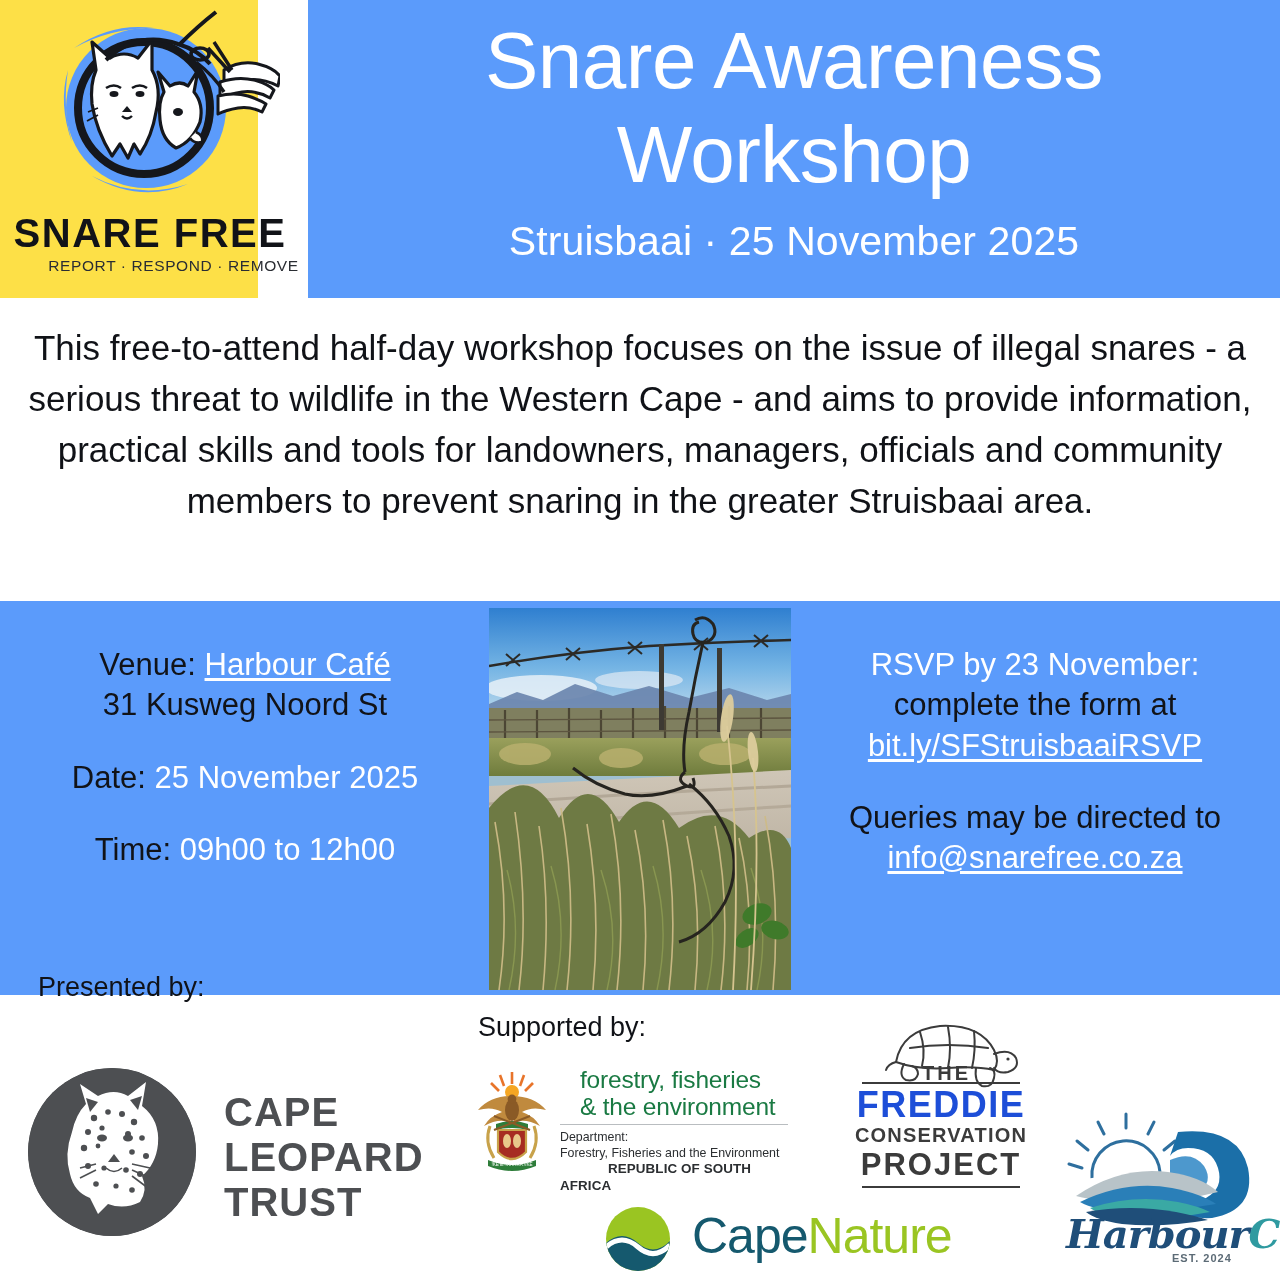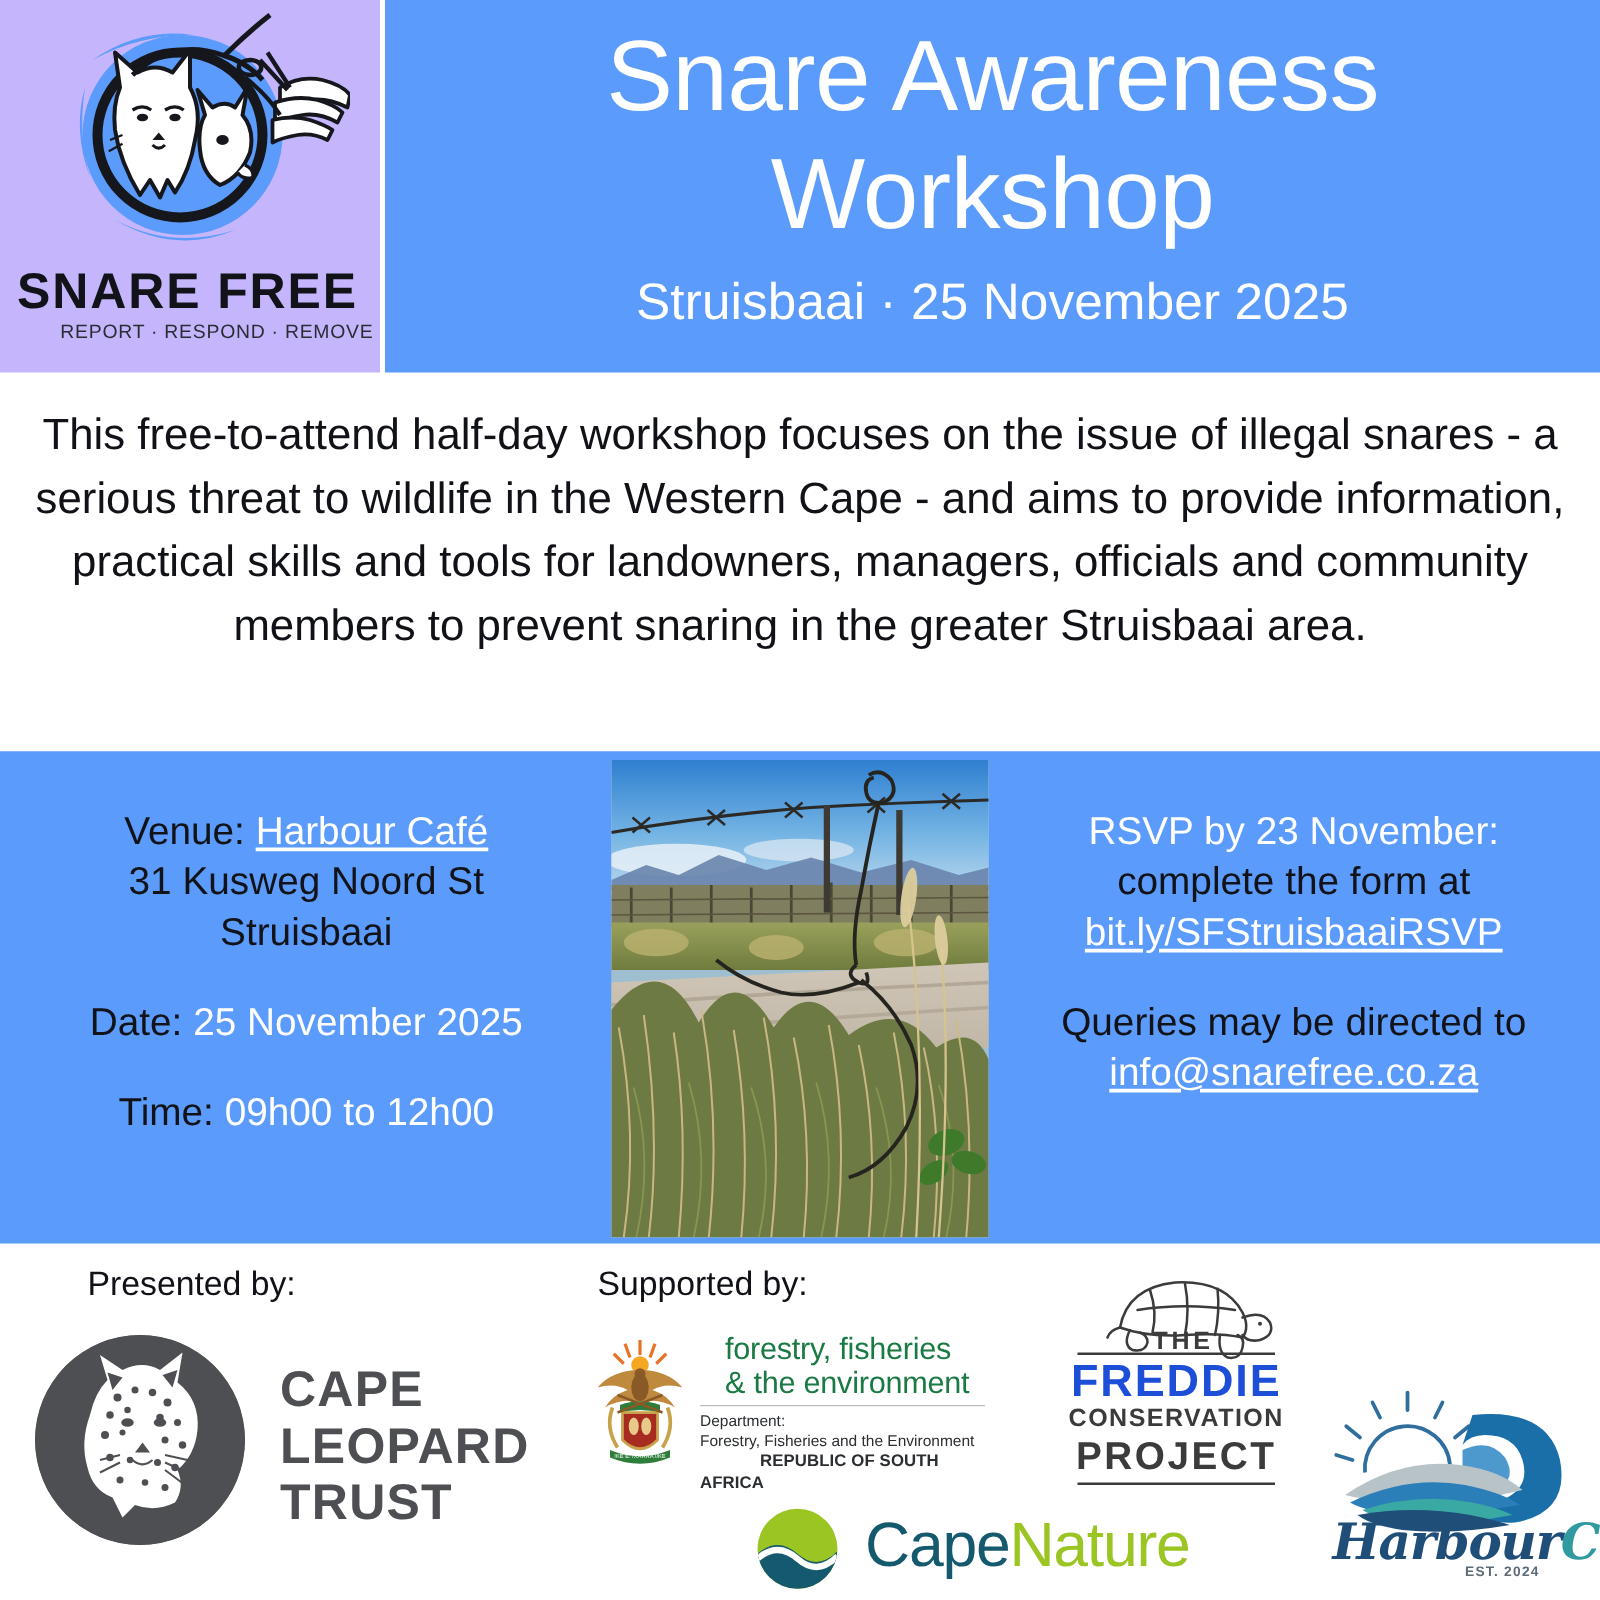--- a/index.html
+++ b/index.html
@@ -14,22 +14,22 @@
 
   
   .header {
     position: absolute; left: 0; top: 0; width: 1280px; height: 298px;
   }
   .header-blue {
     position: absolute; left: 308px; top: 0; width: 972px; height: 298px;
     background: #5B9BFB;
   }
   .logo-area {
-    position: absolute; left: 0; top: 0; width: 304px; height: 298px;
-    background: #c4b5fd;
+    position: absolute; left: 0; top: 0; width: 258px; height: 298px;
+    background: #fde047;
   }
   .logo-mark {
     position: absolute; left: 28px; top: 8px; width: 252px; height: 200px;
   }
   .logo-wordmark {
     position: absolute; left: 0; top: 212px; width: 300px; text-align: center;
   }
   .logo-title {
     font-size: 40px; font-weight: 700; letter-spacing: 1.5px; color: #111318;
     line-height: 1.05;
@@ -84,21 +84,21 @@
   }
 
   
   .footer {
     position: absolute; left: 0; top: 995px; width: 1280px; height: 285px;
     background: #ffffff;
   }
   .credit-label {
     position: absolute; font-size: 27px; color: #101217; font-weight: 400;
   }
-  .credit-presented { left: 38px; top: 1012px; margin-left: 32px; }
+  .credit-presented { left: 38px; top: 972px; }
   .credit-supported { left: 478px; top: 1012px; }
 
   
   .clt { position: absolute; left: 28px; top: 1068px; width: 420px; height: 180px; }
   .clt-circle {
     position: absolute; left: 0; top: 0; width: 168px; height: 168px;
     border-radius: 50%; background: #4d4f52; overflow: hidden;
   }
   .clt-text {
     position: absolute; left: 196px; top: 22px;
@@ -238,21 +238,20 @@
 <div class="intro">This free-to-attend half-day workshop focuses on the issue of illegal snares - a serious threat to wildlife in the Western Cape - and aims to provide information, practical skills and tools for landowners, managers, officials and community members to prevent snaring in the greater Struisbaai area.</div>
 
 <div class="band"></div>
 
 <div class="band-left">
   <div class="ln">
     <span>Venue:</span>
     <span class="white ul">Harbour Café</span>
   </div>
   <div class="ln">31 Kusweg Noord St</div>
-  <div class="ln">Struisbaai</div>
   <div class="ln gap-top">
     <span>Date:</span>
     <span class="white">25 November 2025</span>
   </div>
   <div class="ln gap-top">
     <span>Time:</span>
     <span class="white">09h00 to 12h00</span>
   </div>
 </div>
 

